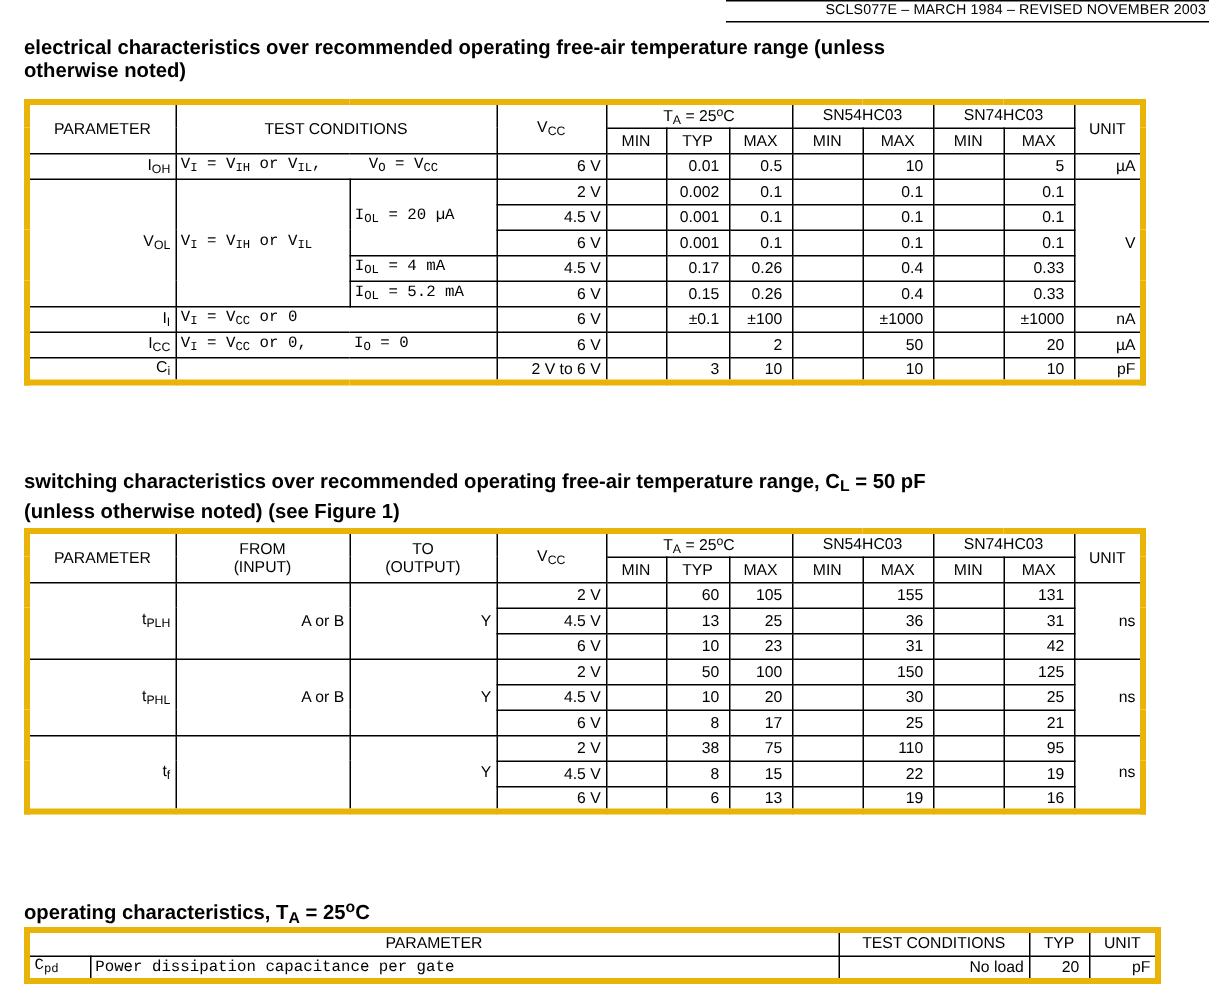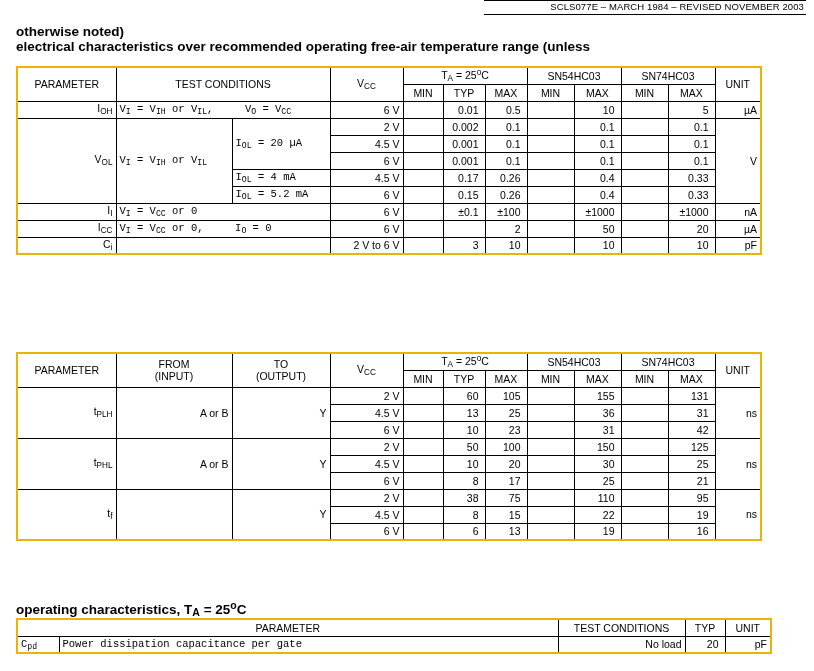--- a/index.html
+++ b/index.html
@@ -77,21 +77,21 @@
     vertical-align: middle;
     height: 17px;
     box-sizing: border-box;
   }
   .ctr { text-align: right; }
   .rgt { text-align: right; padding-right: 6px !important; }
   .lft { text-align: left; font-family: Liberation Mono, monospace; }
   .hdr { text-align: center; font-size: 10.5px; }
   .tall { height: 22px; }
   table.spec.outer-box {
-    border: 2px solid #eab308;
+    border: 4px solid #eab308;
   }
 
   
   #title1 { position: absolute; left: 16px; top: 24px; width: 780px; }
   #table1 { position: absolute; left: 16px; top: 66px; }
   #title2 { position: absolute; left: 16px; top: 313px; width: 780px; }
   #table2 { position: absolute; left: 16px; top: 352px; }
   #title3 { position: absolute; left: 16px; top: 598px; width: 780px; }
   #table3 { position: absolute; left: 16px; top: 618px; }
 </style>
@@ -100,22 +100,22 @@
 
 <div class="page">
 
   <div class="doc-header">
     <div class="hdr-rule"></div>
     <div class="hdr-text">SCLS077E – MARCH 1984 – REVISED NOVEMBER 2003</div>
     <div class="hdr-rule2"></div>
   </div>
 
   <div id="title1">
+    <div class="section-title">electrical  characteristics  over  recommended  operating  free-air  temperature  range  (unless</div>
     <div class="section-title">otherwise noted)</div>
-    <div class="section-title">electrical  characteristics  over  recommended  operating  free-air  temperature  range  (unless</div>
   </div>
 
   <table class="spec outer-box" id="table1">
     <colgroup>
       <col style="width:99px">
       <col style="width:116px">
       <col style="width:98px">
       <col style="width:73px">
       <col style="width:40px">
       <col style="width:42px">
@@ -256,20 +256,24 @@
         <td class="rgt">10</td>
         <td class="rgt"></td>
         <td class="rgt">10</td>
         <td class="rgt"></td>
         <td class="rgt">10</td>
         <td class="ctr">pF</td>
       </tr>
     </tbody>
   </table>
 
+  <div id="title2">
+    <div class="section-title">switching characteristics over recommended operating free-air temperature range, C<span class="sub">L</span> = 50 pF</div>
+    <div class="section-title">(unless otherwise noted) (see Figure 1)</div>
+  </div>
 
   <table class="spec outer-box" id="table2">
     <colgroup>
       <col style="width:99px">
       <col style="width:116px">
       <col style="width:98px">
       <col style="width:73px">
       <col style="width:40px">
       <col style="width:42px">
       <col style="width:42px">

